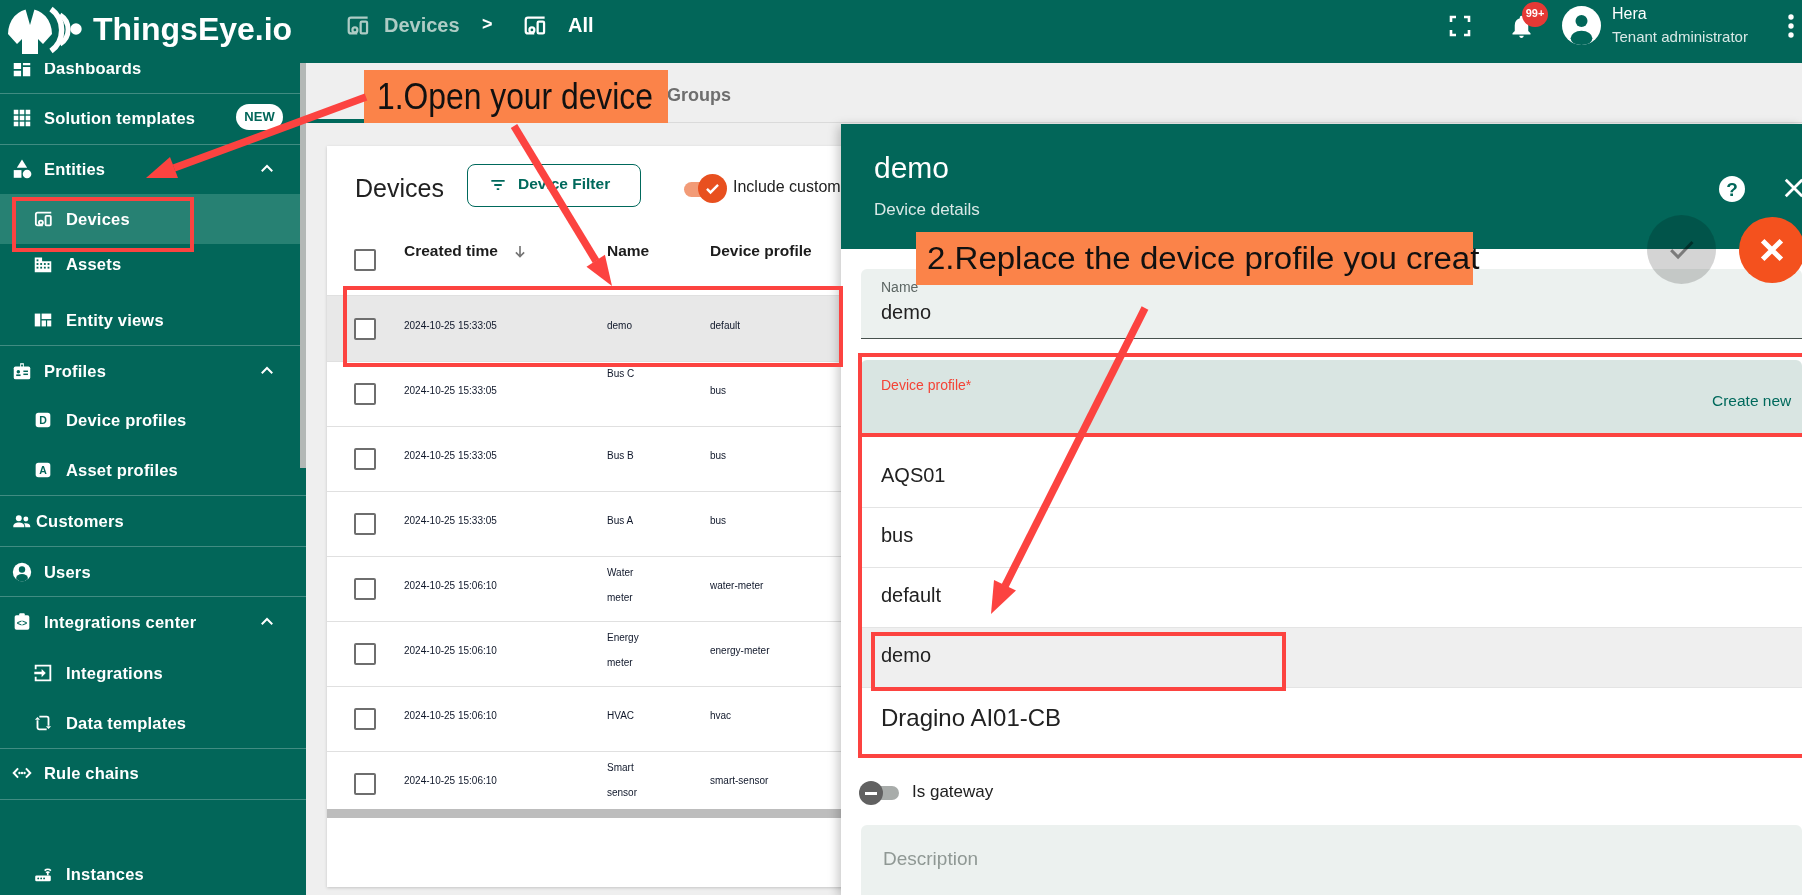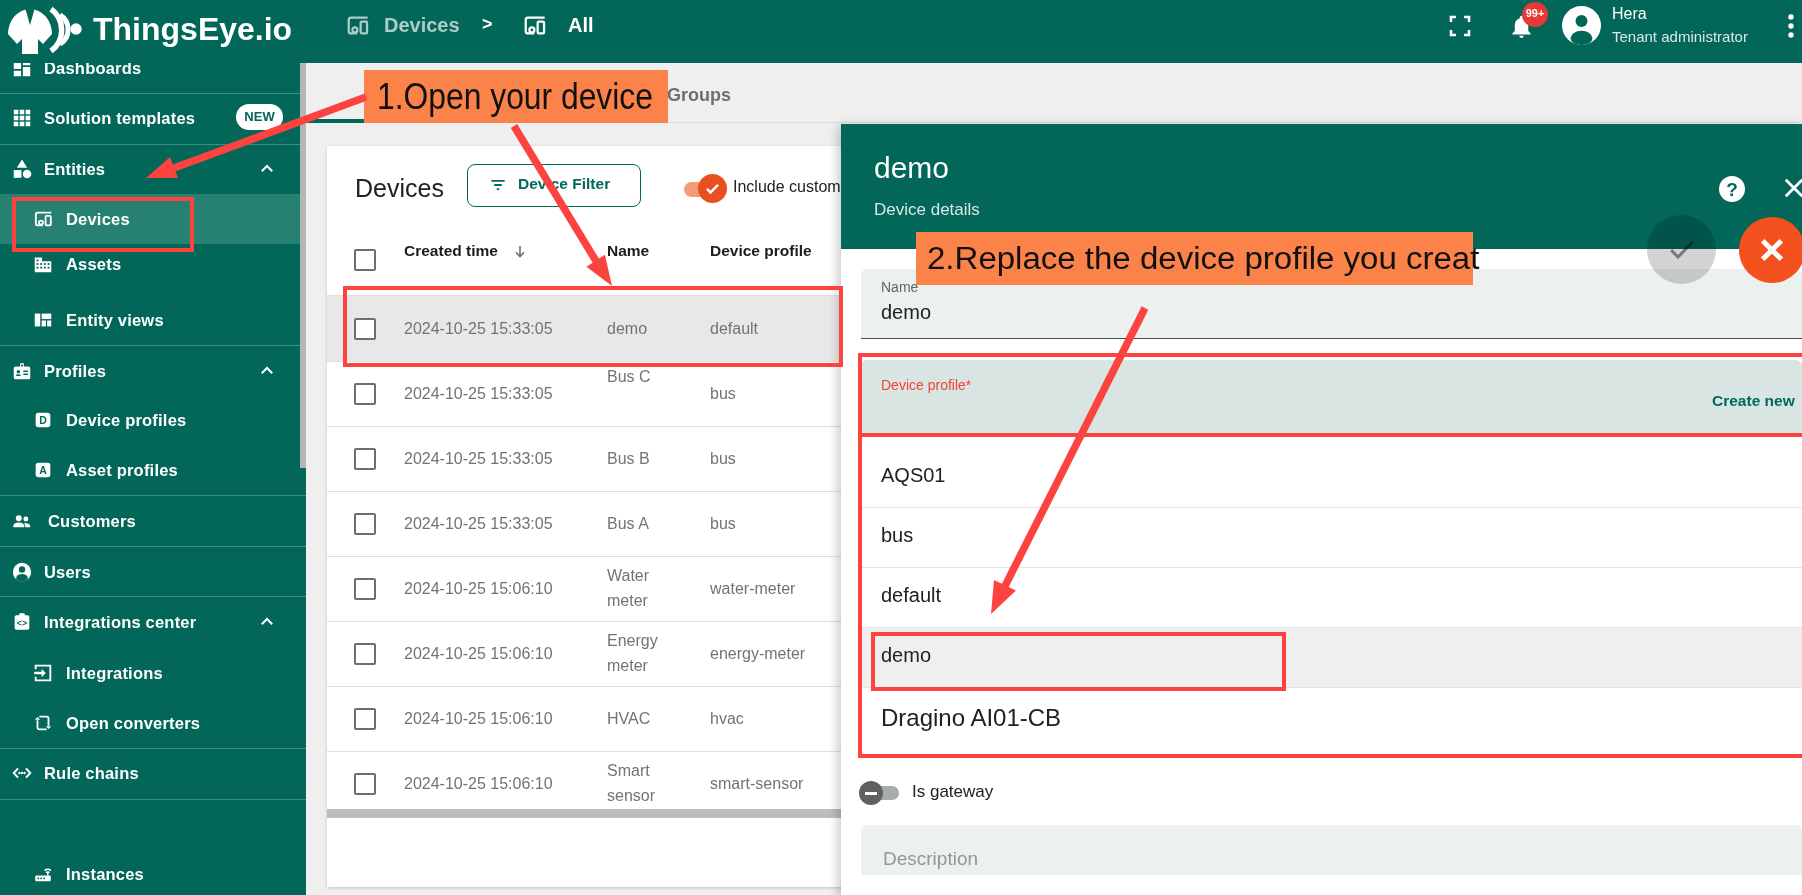--- a/index.html
+++ b/index.html
@@ -12,21 +12,21 @@
 #sidebar{left:0;top:63px;width:306px;height:832px;background:#026659;z-index:20}
 .mi{position:absolute;left:0;width:306px;height:50px;color:#fff;font-size:16.5px;font-weight:700}
 .mi .lbl{position:absolute;top:50%;transform:translateY(-50%);white-space:nowrap;letter-spacing:.2px}
 .mi .ic{position:absolute;top:50%;transform:translateY(-50%)}
 .divider{position:absolute;left:0;width:306px;height:1px;background:rgba(255,255,255,.25)}
 
 #content{left:306px;top:63px;width:1496px;height:832px;background:#EFEFEF;z-index:10}
 #card{position:absolute;left:21px;top:83px;width:1475px;height:741px;background:#fff;box-shadow:0 1px 3px rgba(0,0,0,.18)}
 .rowsep{position:absolute;left:0;width:1475px;height:1px;background:#e0e0e0}
 .cbx{position:absolute;width:18px;height:18px;border:2px solid #6e6e6e;border-radius:2px;background:#fff}
-.cell{position:absolute;font-size:16px;color:#737373;white-space:nowrap}
+.cell{position:absolute;font-size:10px;color:#0f172a;white-space:nowrap}
 .hcell{position:absolute;font-size:15.5px;font-weight:700;color:#1c1c1c;white-space:nowrap}
 
 #panel{left:841px;top:124px;width:961px;height:771px;background:#fff;z-index:40;box-shadow:-3px 2px 10px rgba(0,0,0,.22)}
 #panelhead{position:absolute;left:0;top:0;width:961px;height:125px;background:#026659}
 .ffield{position:absolute;background:#ECF1EF;border-radius:6px 6px 0 0}
 
 .ann{position:absolute;z-index:50}
 .orange{background:#FB8349;color:#111;font-size:30px;white-space:nowrap}
 .redbox{position:absolute;border:4px solid #FC4340;z-index:50}
 </style></head>
@@ -284,21 +284,21 @@
       </div>
       <div class="mi" style="top:433px">
         <svg class="ic" style="left:11px" width="22" height="22" viewBox="0 0 24 24">
           <g fill="#fff">
             <circle cx="8.5" cy="9" r="3.2"></circle>
             <circle cx="16.2" cy="9.8" r="2.7"></circle>
             <path d="M2.5 17.5c0-2.5 2.7-4 6-4s6 1.5 6 4v1.3h-12z"></path>
             <path d="M15.5 18.8v-1.3c0-1.1-.5-2-1.3-2.8.6-.2 1.3-.3 2-.3 2.6 0 4.8 1.2 4.8 3.2v1.2z"></path>
           </g>
         </svg>
-        <div class="lbl" style="left:48px">Customers</div>
+        <div class="lbl" style="left:36px">Customers</div>
       </div>
       <div class="mi" style="top:484px">
         <svg class="ic" style="left:11px" width="22" height="22" viewBox="0 0 24 24">
           <defs>
             <clipPath id="ac2">
               <circle cx="12" cy="12" r="10"></circle>
             </clipPath>
           </defs>
           <circle cx="12" cy="12" r="10" fill="#fff"></circle>
           <g clip-path="url(#ac2)" fill="#026659">
@@ -332,21 +332,21 @@
         <svg class="ic" style="left:32px" width="22" height="22" viewBox="0 0 24 24">
           <g stroke="#fff" stroke-width="2" fill="none">
             <path d="M8 5h8c1.1 0 2 .9 2 2v8"></path>
             <path d="M16 19H8c-1.1 0-2-.9-2-2V9"></path>
           </g>
           <g fill="#fff">
             <path d="M18 18.5l-2.8-3h5.6z"></path>
             <path d="M6 5.5l2.8 3H3.2z"></path>
           </g>
         </svg>
-        <div class="lbl" style="left:66px">Open converters</div>
+        <div class="lbl" style="left:66px">Data templates</div>
       </div>
       <div class="mi" style="top:685px">
         <svg class="ic" style="left:11px" width="22" height="22" viewBox="0 0 24 24">
           <g stroke="#fff" stroke-width="2.2" fill="none">
             <path d="M7.7 7L3 12l4.7 5"></path>
             <path d="M16.3 7L21 12l-4.7 5"></path>
           </g>
           <g fill="#fff">
             <circle cx="9.2" cy="12" r="1.3"></circle>
             <circle cx="12" cy="12" r="1.3"></circle>
@@ -394,40 +394,40 @@
   </div>
 
   <div class="ffield" style="left:20px;top:145px;width:941px;height:70px">
     <div class="abs" style="left:20px;top:10px;font-size:14px;color:#5c6663">Name</div>
     <div class="abs" style="left:20px;top:32px;font-size:20px;color:#212121">demo</div>
     <div class="abs" style="left:0;top:68.5px;width:941px;height:1.5px;background:#46514d"></div>
   </div>
 
   <div class="abs" style="left:20px;top:236px;width:941px;height:73px;background:#D9E5E2;border-radius:6px 6px 0 0">
     <div class="abs" style="left:20px;top:17px;font-size:14px;color:#F44336">Device profile*</div>
-    <div class="abs" style="left:851px;top:32px;font-size:15.5px;font-weight:700;color:#00695C">Create new</div>
+    <div class="abs" style="left:851px;top:32px;font-size:15.5px;font-weight:400;color:#00695C">Create new</div>
   </div>
 
   <div class="abs" style="left:21px;top:503px;width:940px;height:60px;background:#EFEFEF"></div>
   <div class="abs opt" style="left:40px;top:340px;font-size:20px;color:#212121">AQS01</div>
   <div class="abs opt" style="left:40px;top:400px;font-size:20px;color:#212121">bus</div>
   <div class="abs opt" style="left:40px;top:460px;font-size:20px;color:#212121">default</div>
   <div class="abs opt" style="left:40px;top:520px;font-size:20px;color:#212121">demo</div>
   <div class="abs opt" style="left:40px;top:580px;font-size:24px;color:#212121">Dragino AI01-CB</div>
   <div class="abs" style="left:21px;top:383px;width:940px;height:1px;background:#e4e4e4"></div>
   <div class="abs" style="left:21px;top:443px;width:940px;height:1px;background:#e4e4e4"></div>
   <div class="abs" style="left:21px;top:503px;width:940px;height:1px;background:#e4e4e4"></div>
   <div class="abs" style="left:21px;top:563px;width:940px;height:1px;background:#e4e4e4"></div>
 
   <div class="abs" style="left:22px;top:662px;width:36px;height:14px;background:#a8acaa;border-radius:7px"></div>
   <div class="abs" style="left:18px;top:657px;width:24px;height:24px;background:#616161;border-radius:50%"></div>
   <div class="abs" style="left:24px;top:667.5px;width:12px;height:3px;background:#fff"></div>
   <div class="abs" style="left:71px;top:658px;font-size:17px;color:#212121">Is gateway</div>
 
-  <div class="ffield" style="left:20px;top:701px;width:941px;height:50px">
+  <div class="ffield" style="left:20px;top:701px;width:941px;height:70px">
     <div class="abs" style="left:22px;top:23px;font-size:19px;color:#8F9894">Description</div>
   </div>
 
   <div class="abs" style="left:806px;top:91px;width:69px;height:69px;border-radius:50%;background:rgba(0,0,0,.17)"></div>
   <svg class="abs" style="left:824px;top:109px" width="33" height="33" viewBox="0 0 24 24">
         <path d="M4.5 12.5l5 5L20 6.5" stroke="rgba(0,0,0,.42)" stroke-width="2.2" fill="none"></path>
       </svg>
   <div class="abs" style="left:898px;top:93px;width:66px;height:66px;border-radius:50%;background:#F4511E"></div>
   <svg class="abs" style="left:915px;top:110px" width="32" height="32" viewBox="0 0 24 24">
         <path d="M5 5l14 14M19 5L5 19" stroke="#fff" stroke-width="3.8" fill="none"></path>

